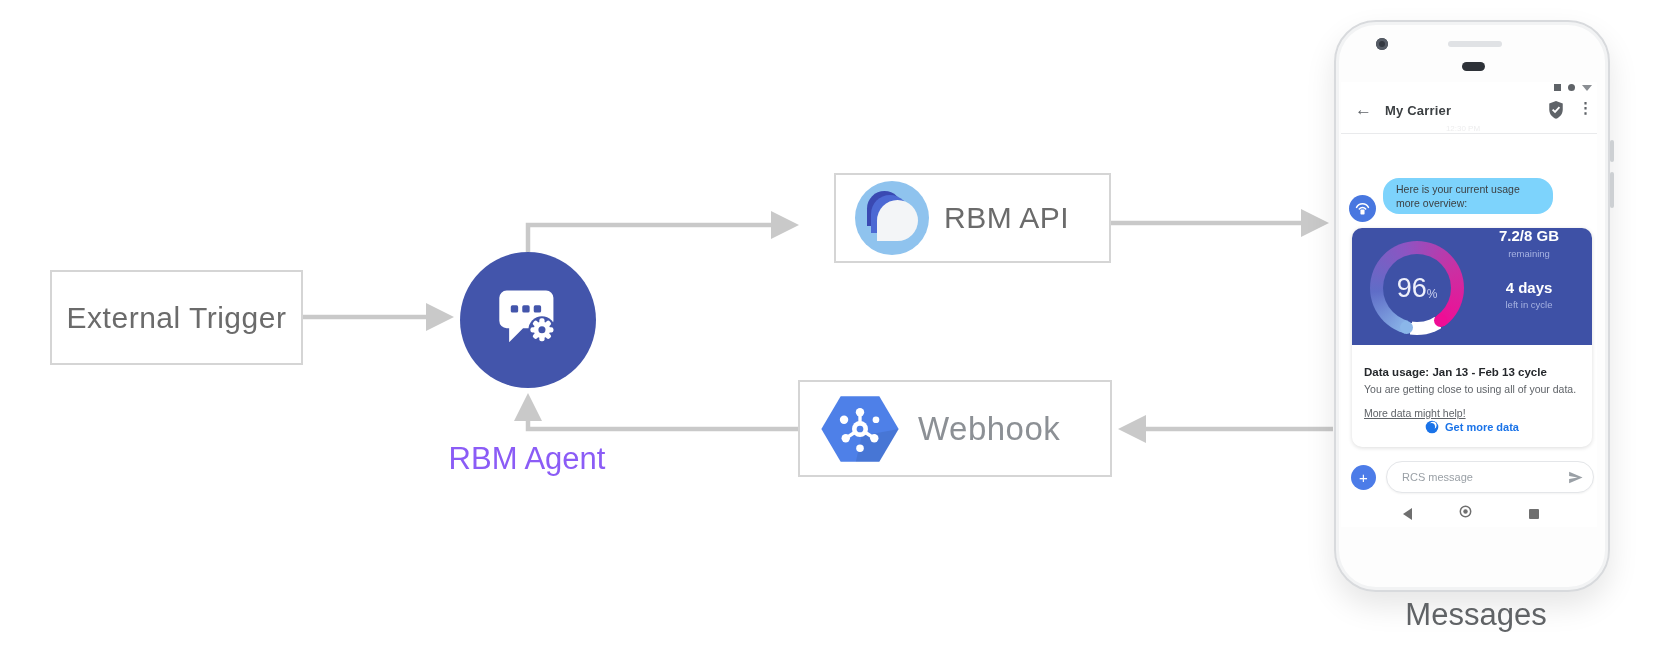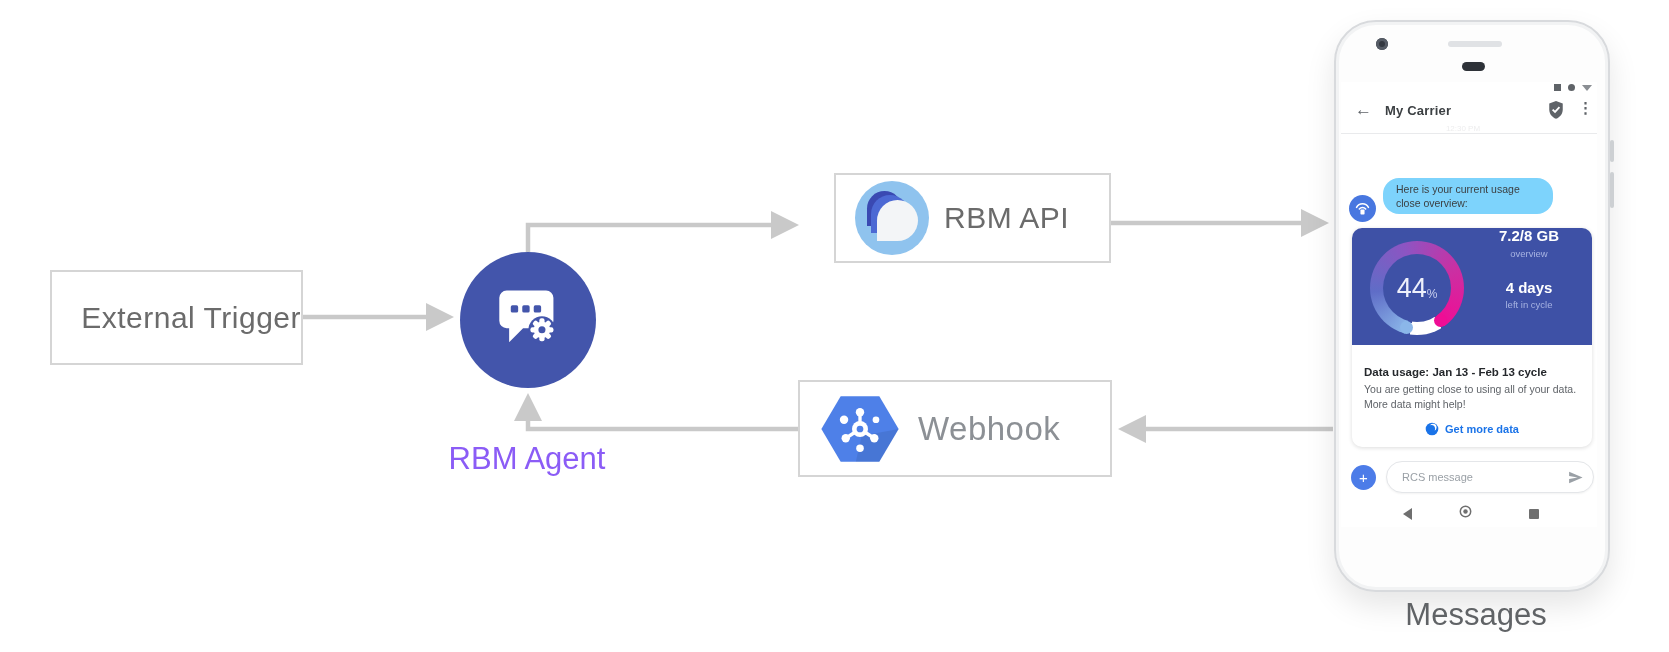--- a/index.html
+++ b/index.html
@@ -12,21 +12,21 @@
     --plus-blue:#4c7ce8;
     --logo-skyblue:#8fc3ee;
     --hex-blue:#4e80e8;
   }
   html,body{margin:0;padding:0;background:#fff;}
   body{width:1669px;height:652px;font-family:"Liberation Sans",sans-serif;}
   .canvas{position:relative;width:1669px;height:652px;background:#fff;overflow:hidden;}
 
   
   .dbox{position:absolute;background:#fff;border:2px solid var(--box-border);
-        display:flex;align-items:center;justify-content:flex-end;box-sizing:border-box;}
+        display:flex;align-items:center;justify-content:center;box-sizing:border-box;}
   .dbox-label{font-size:30px;font-weight:300;color:var(--label-gray);letter-spacing:.5px;white-space:nowrap;}
   .node-caption{position:absolute;font-size:31px;font-weight:300;color:#8b5cf6;text-align:center;white-space:nowrap;}
 
   .ext-box{left:50px;top:270px;width:253px;height:95px;}
   .api-box{left:818px;top:173px;width:277px;height:90px;justify-content:flex-start;padding-left:19px;gap:15px;margin-left:16px;}
   .web-box{left:798px;top:380px;width:314px;height:97px;justify-content:flex-start;padding-left:18px;gap:16px;}
   .web-box .dbox-label{font-size:33px;color:#8c9095;}
 
   
   .agent-circle{position:absolute;left:460px;top:252px;width:136px;height:136px;border-radius:50%;
@@ -86,21 +86,21 @@
   .gauge-sign{font-size:12px;color:#c9cfee;line-height:1;margin-top:11px;}
   .stats{position:absolute;left:118px;top:0;width:118px;height:117px;display:flex;flex-direction:column;
     align-items:center;box-sizing:border-box;}
   .stat-value{font-size:15px;font-weight:700;color:#fff;line-height:1.1;}
   .stat-label{font-size:9.5px;color:#a7b3e2;margin-top:3px;}
   .stat-gap{height:21px;}
 
   .card-body{position:relative;padding:16px 12px 0 12px;}
   .usage-title{margin:5px 0 0 0;font-size:11.5px;font-weight:700;color:#25282c;}
   .usage-line{margin:4px 0 0 0;font-size:10.5px;line-height:14px;color:#5f6368;}
-  .card-action{margin-top:11px;display:flex;align-items:center;justify-content:center;gap:6px;cursor:pointer;}
+  .card-action{display:flex;align-items:center;justify-content:center;gap:6px;cursor:pointer;}
   .card-action span{font-size:11px;font-weight:700;color:var(--link-blue);}
 
   .plus-btn{position:absolute;left:10px;top:383px;width:25px;height:25px;border-radius:50%;background:var(--plus-blue);
     color:#fff;display:flex;align-items:center;justify-content:center;font-size:15px;line-height:1;cursor:pointer;}
   .composer{position:absolute;left:45px;top:379px;width:208px;height:32px;box-sizing:border-box;background:#fff;
     border:1.5px solid #e4e6e9;border-radius:16px;display:flex;align-items:center;box-shadow:0 1px 2px rgba(0,0,0,.05);}
   .composer input{border:0;outline:0;background:transparent;flex:1;margin-left:13px;font-size:11px;
     font-family:"Liberation Sans",sans-serif;color:#3c4043;}
   .composer input::placeholder{color:#9aa0a6;}
   .send{margin-right:9px;width:17px;height:17px;flex:0 0 auto;cursor:pointer;}
@@ -220,45 +220,45 @@
 
       <div class="avatar">
         <svg width="19" height="19" viewBox="0 0 24 24">
           <path d="M4.5,10.5 A8.5,8.5 0 0 1 19.5,10.5" fill="none" stroke="#ffffff" stroke-width="2" stroke-linecap="round"></path>
           <path d="M8,12.6 A5.2,5.2 0 0 1 16,12.6" fill="none" stroke="#ffffff" stroke-width="2" stroke-linecap="round"></path>
           <rect x="9.4" y="13.4" width="5.2" height="6.2" rx="1" fill="#ffffff"></rect>
         </svg>
       </div>
       <div class="bubble">
         <p>Here is your current usage</p>
-        <p>close overview:</p>
+        <p>more overview:</p>
       </div>
 
       <div class="card">
         <div class="card-blue">
           <div class="gauge">
             <i class="gauge-cap cap-start"></i>
             <i class="gauge-cap cap-end"></i>
             <div class="gauge-inner">
-              <span class="gauge-pct">44</span>
+              <span class="gauge-pct">96</span>
               <span class="gauge-sign">%</span>
             </div>
           </div>
           <div class="stats">
             <span class="stat-value">7.2/8 GB</span>
-            <span class="stat-label">overview</span>
+            <span class="stat-label">remaining</span>
             <span class="stat-gap"></span>
             <span class="stat-value">4 days</span>
             <span class="stat-label">left in cycle</span>
           </div>
         </div>
         <div class="card-body">
           <p class="usage-title">Data usage: Jan 13 - Feb 13 cycle</p>
           <p class="usage-line">You are getting close to using all of your data.</p>
-          <p class="usage-line" style="margin-top:1px;">More data might help!</p>
+          <p class="usage-line" style="margin-top:10px;text-decoration:underline;">More data might help!</p>
           <div class="card-action">
             <svg width="14" height="14" viewBox="0 0 20 20">
               <circle cx="10" cy="10" r="9" fill="#1a73e8"></circle>
               <circle cx="11.5" cy="7.5" r="5" fill="#ffffff"></circle>
               <circle cx="9" cy="9.8" r="5.4" fill="#1a73e8"></circle>
             </svg>
             <span>Get more data</span>
           </div>
         </div>
       </div>

